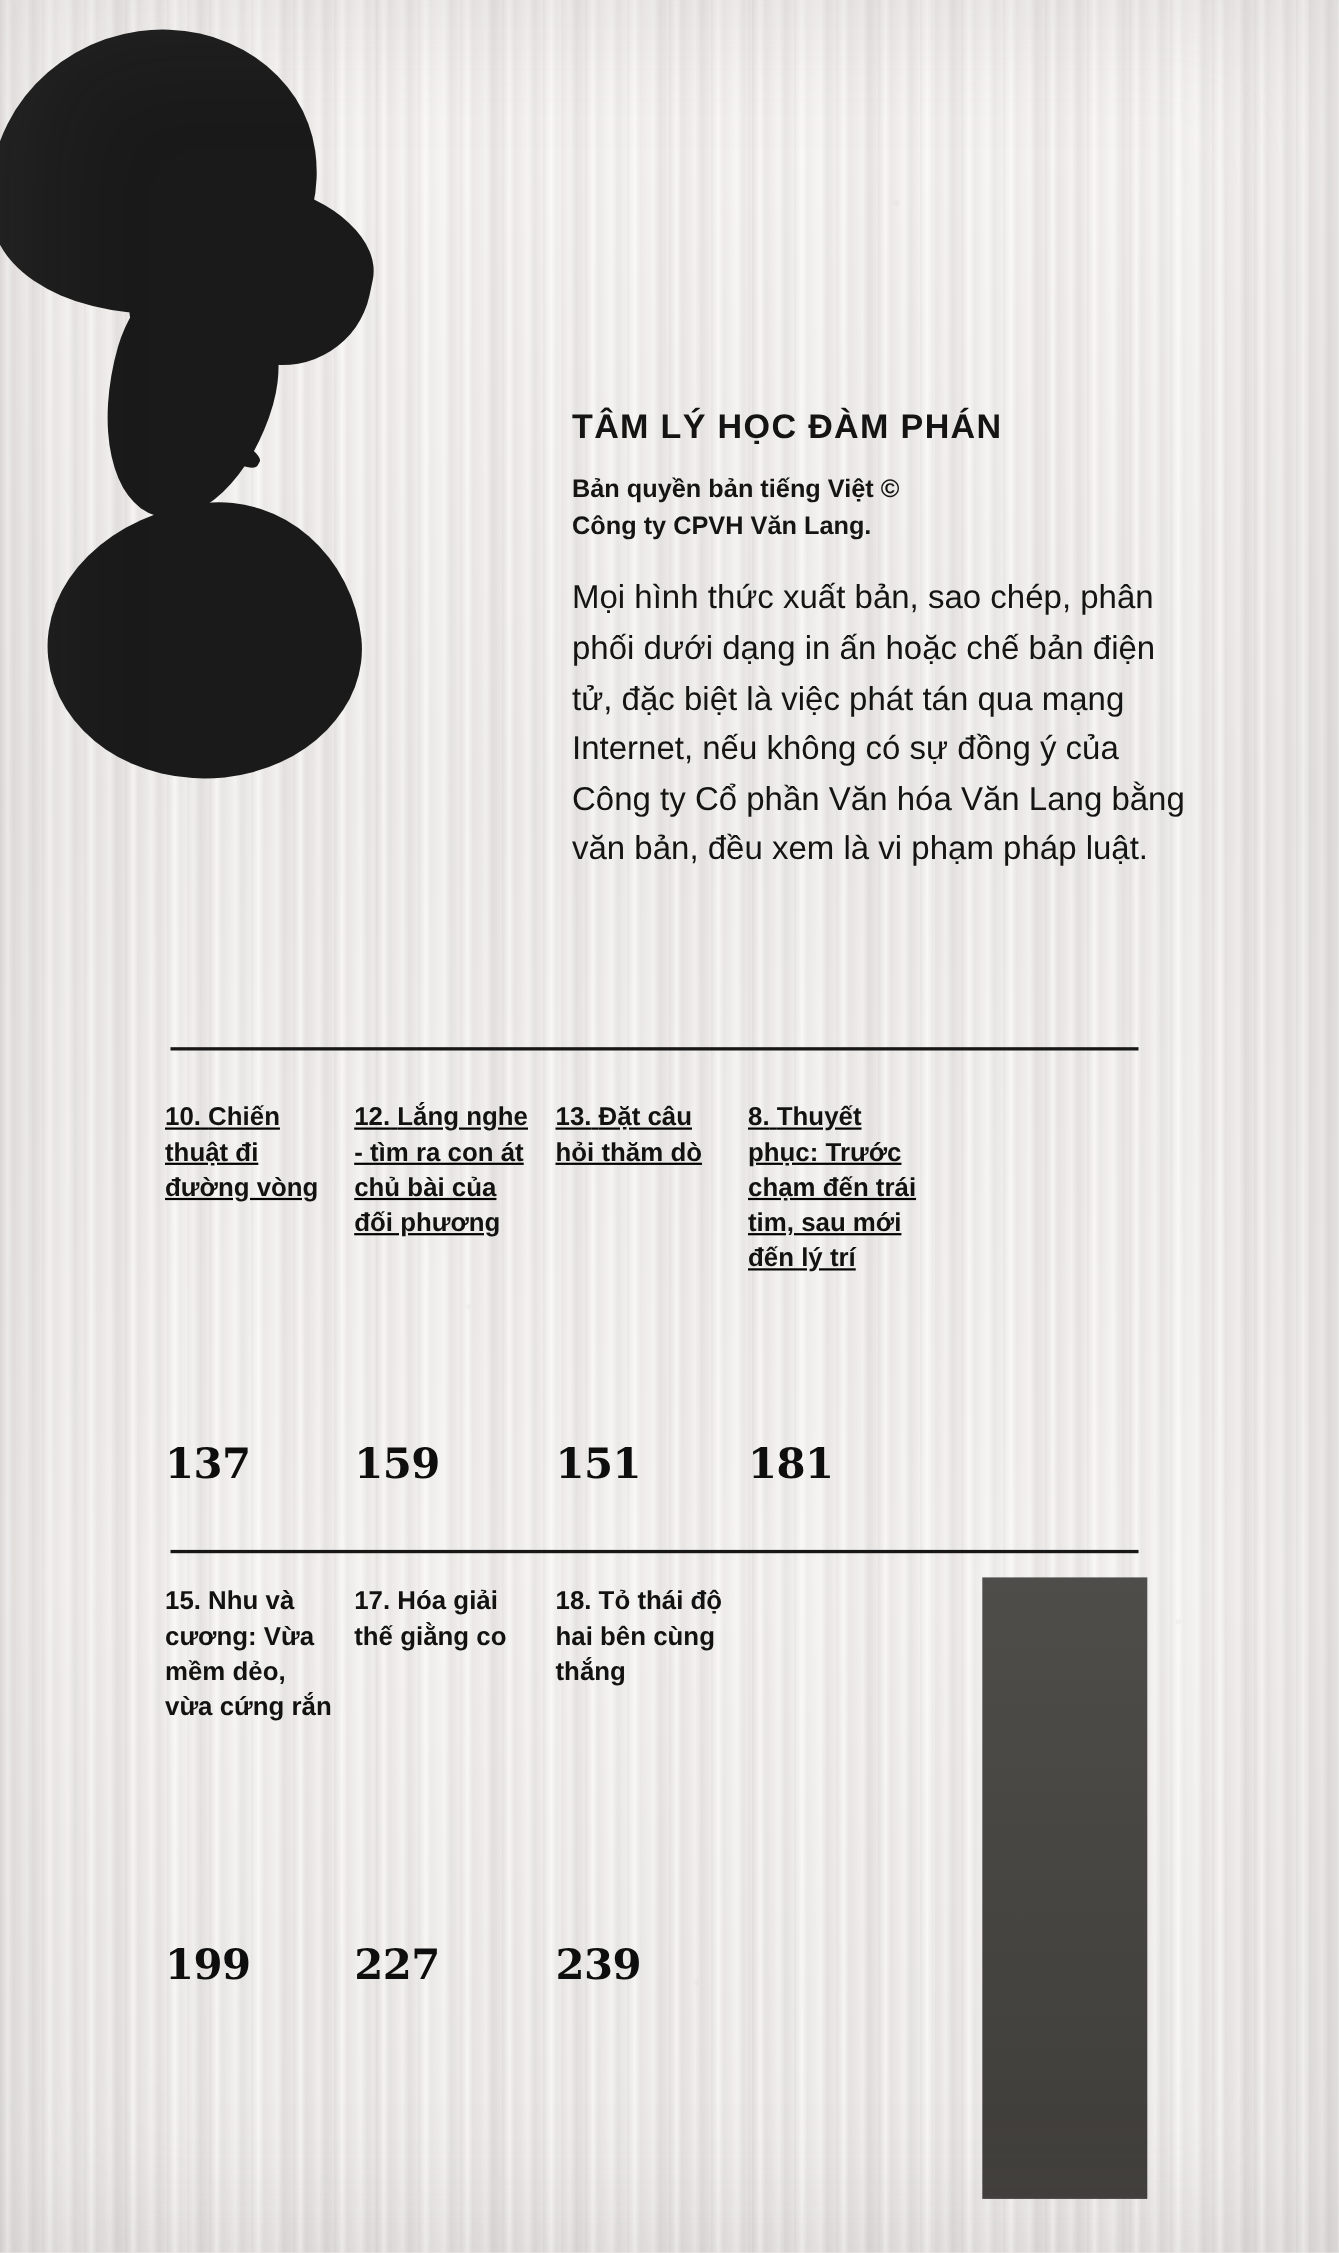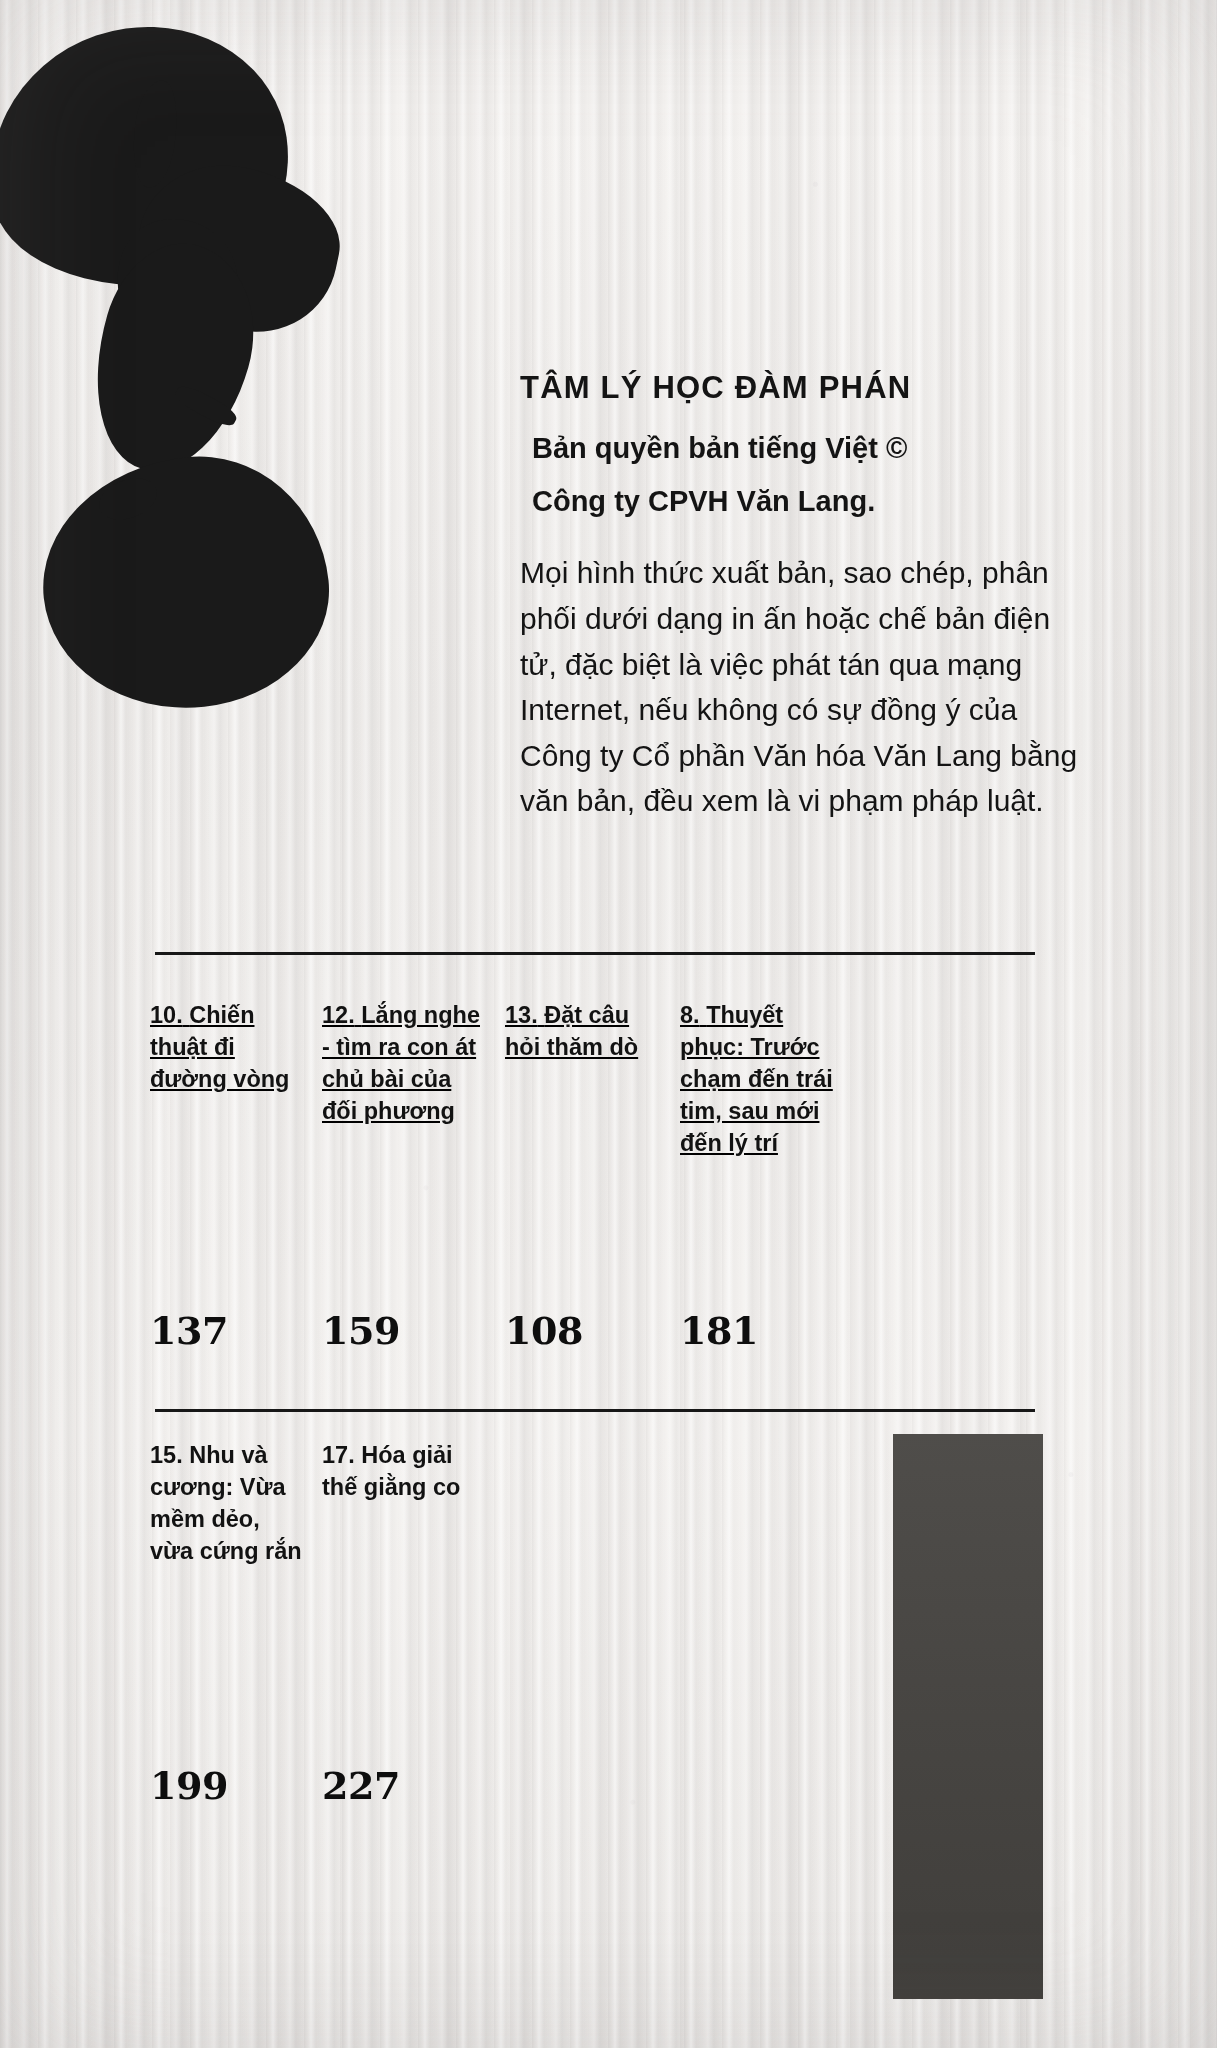--- a/index.html
+++ b/index.html
@@ -122,24 +122,24 @@
     width: 560px;
     color: #141414;
   }
   #book-title {
     font-size: 31px;
     font-weight: 700;
     letter-spacing: 1.2px;
     margin: 0 0 22px 0;
   }
   .copy-line {
-    font-size: 29px;
+    font-size: 23px;
     font-weight: 700;
     line-height: 1.42;
-    margin: 12px;
+    margin: 0;
   }
   #legal {
     margin-top: 28px;
     font-size: 30px;
     line-height: 1.52;
     font-weight: 400;
   }
 
   
   .rule {
@@ -268,21 +268,21 @@
         <span class="num">12.</span>
         <span>Lắng nghe - tìm ra con át chủ bài của đối phương</span>
       </div>
       <div class="toc-page">159</div>
     </div>
     <div class="toc-item">
       <div class="toc-label">
         <span class="num">13.</span>
         <span>Đặt câu hỏi thăm dò</span>
       </div>
-      <div class="toc-page">108</div>
+      <div class="toc-page">151</div>
     </div>
     <div class="toc-item">
       <div class="toc-label">
         <span class="num">8.</span>
         <span>Thuyết phục: Trước chạm đến trái tim, sau mới đến lý trí</span>
       </div>
       <div class="toc-page">181</div>
     </div>
   </div>
 
@@ -295,18 +295,25 @@
         <span>Nhu và cương: Vừa mềm dẻo, vừa cứng rắn</span>
       </div>
       <div class="toc-page">199</div>
     </div>
     <div class="toc-item">
       <div class="toc-label">
         <span class="num">17.</span>
         <span>Hóa giải thế giằng co</span>
       </div>
       <div class="toc-page">227</div>
+    </div>
+    <div class="toc-item">
+      <div class="toc-label">
+        <span class="num">18.</span>
+        <span>Tỏ thái độ hai bên cùng thắng</span>
+      </div>
+      <div class="toc-page">239</div>
     </div>
   </div>
 
   <div id="dark-bar"></div>
   <div id="vignette"></div>
 </div>
 
 </body></html>

